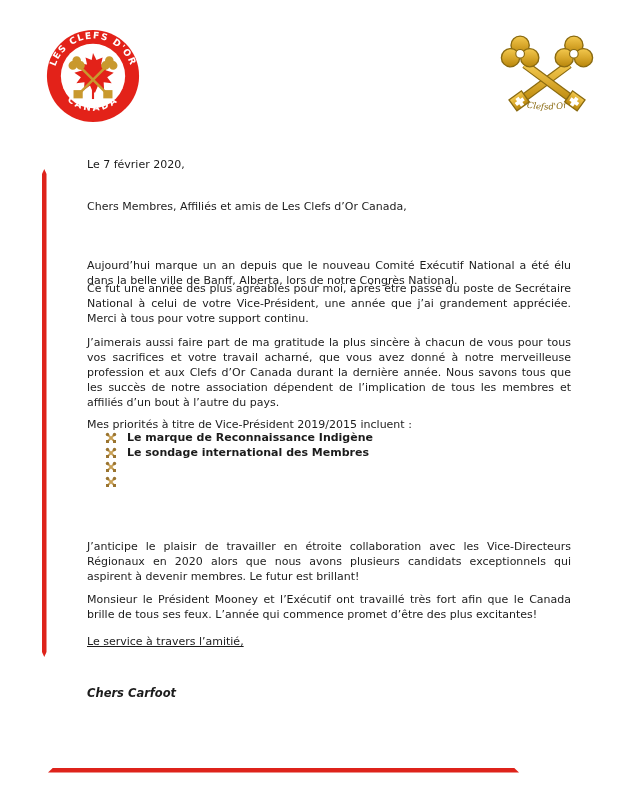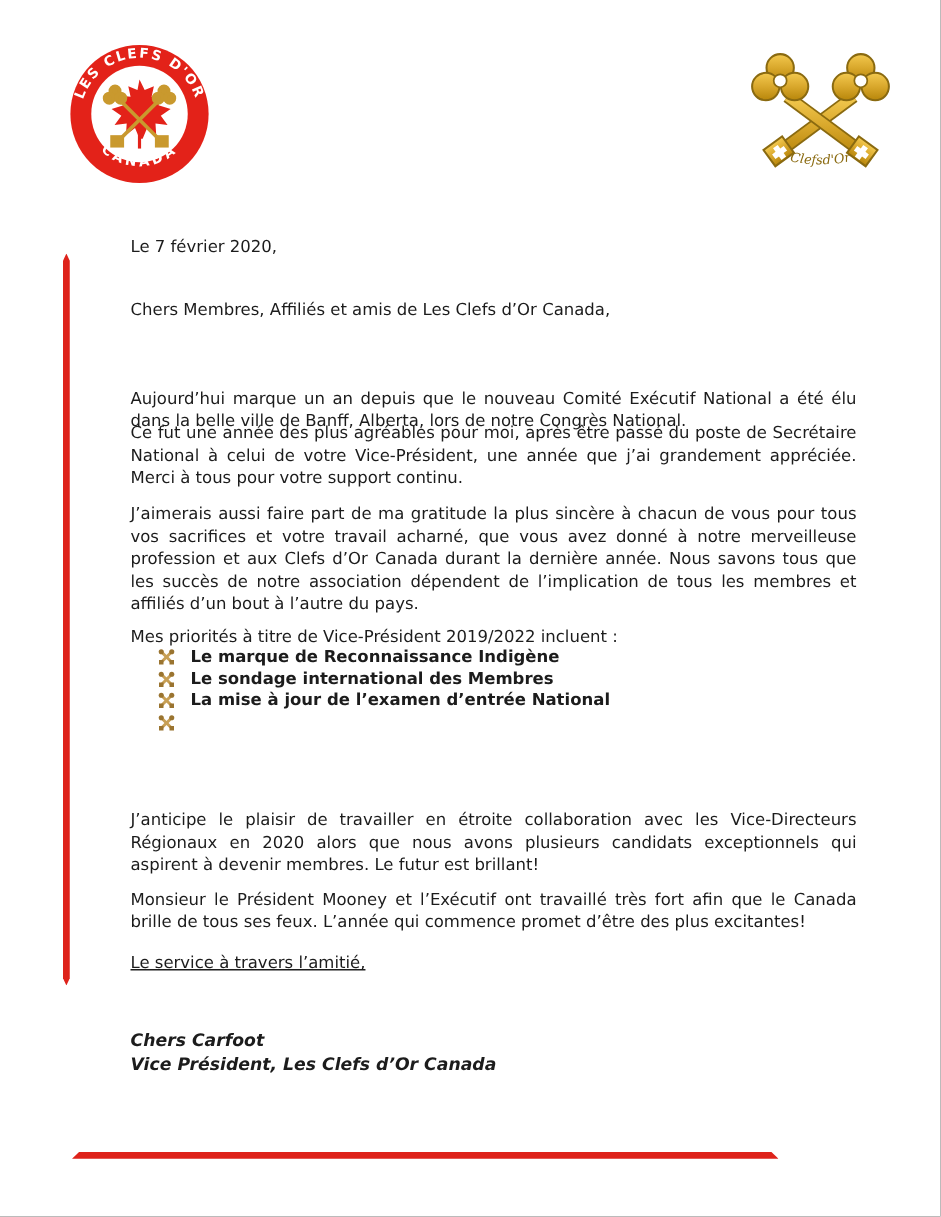--- a/index.html
+++ b/index.html
@@ -130,21 +130,21 @@
   </svg>
 
   <div class="vline"></div>
 
   <div class="content">
     <p class="blk date-line">Le 7 février 2020,</p>
     <p class="blk salutation">Chers Membres, Affiliés et amis de Les Clefs d’Or Canada,</p>
     <p class="blk para p1">Aujourd’hui marque un an depuis que le nouveau Comité Exécutif National a été élu dans la belle ville de Banff, Alberta, lors de notre Congrès National.</p>
     <p class="blk para p2">Ce fut une année des plus agréables pour moi, après être passé du poste de Secrétaire National à celui de votre Vice-Président, une année que j’ai grandement appréciée. Merci à tous pour votre support continu.</p>
     <p class="blk para p3">J’aimerais aussi faire part de ma gratitude la plus sincère à chacun de vous pour tous vos sacrifices et votre travail acharné, que vous avez donné à notre merveilleuse profession et aux Clefs d’Or Canada durant la dernière année. Nous savons tous que les succès de notre association dépendent de l’implication de tous les membres et affiliés d’un bout à l’autre du pays.</p>
-    <p class="blk intro">Mes priorités à titre de Vice-Président 2019/2022 incluent :</p>
+    <p class="blk intro">Mes priorités à titre de Vice-Président 2019/2015 incluent :</p>
 
     <div class="blk prio-list">
       <div class="prio-item">
         <svg class="bullet-key" viewBox="0 0 12 12">
             <g stroke="#C8A056" stroke-width="2">
               <line x1="2.5" y1="2.5" x2="9.5" y2="9.5"></line>
               <line x1="9.5" y1="2.5" x2="2.5" y2="9.5"></line>
             </g>
             <g fill="#9A7430">
               <circle cx="2.5" cy="2.5" r="1.7"></circle>
@@ -176,21 +176,20 @@
               <line x1="2.5" y1="2.5" x2="9.5" y2="9.5"></line>
               <line x1="9.5" y1="2.5" x2="2.5" y2="9.5"></line>
             </g>
             <g fill="#9A7430">
               <circle cx="2.5" cy="2.5" r="1.7"></circle>
               <circle cx="9.5" cy="2.5" r="1.7"></circle>
               <rect x="1" y="8" width="3" height="3"></rect>
               <rect x="8" y="8" width="3" height="3"></rect>
             </g>
           </svg>
-        <span>La mise à jour de l’examen d’entrée National</span>
       </div>
       <div class="prio-item">
         <svg class="bullet-key" viewBox="0 0 12 12">
             <g stroke="#C8A056" stroke-width="2">
               <line x1="2.5" y1="2.5" x2="9.5" y2="9.5"></line>
               <line x1="9.5" y1="2.5" x2="2.5" y2="9.5"></line>
             </g>
             <g fill="#9A7430">
               <circle cx="2.5" cy="2.5" r="1.7"></circle>
               <circle cx="9.5" cy="2.5" r="1.7"></circle>
@@ -200,18 +199,17 @@
           </svg>
       </div>
     </div>
 
     <p class="blk para p4">J’anticipe le plaisir de travailler en étroite collaboration avec les Vice-Directeurs Régionaux en 2020 alors que nous avons plusieurs candidats exceptionnels qui aspirent à devenir membres. Le futur est brillant!</p>
     <p class="blk para p5">Monsieur le Président Mooney et l’Exécutif ont travaillé très fort afin que le Canada brille de tous ses feux. L’année qui commence promet d’être des plus excitantes!</p>
     <p class="blk valediction">Le service à travers l’amitié,</p>
 
     <div class="blk signature">
       <div>Chers Carfoot</div>
-      <div>Vice Président, Les Clefs d’Or Canada</div>
     </div>
   </div>
 
   <div class="footer-line"></div>
 </div>
 
 </body></html>

